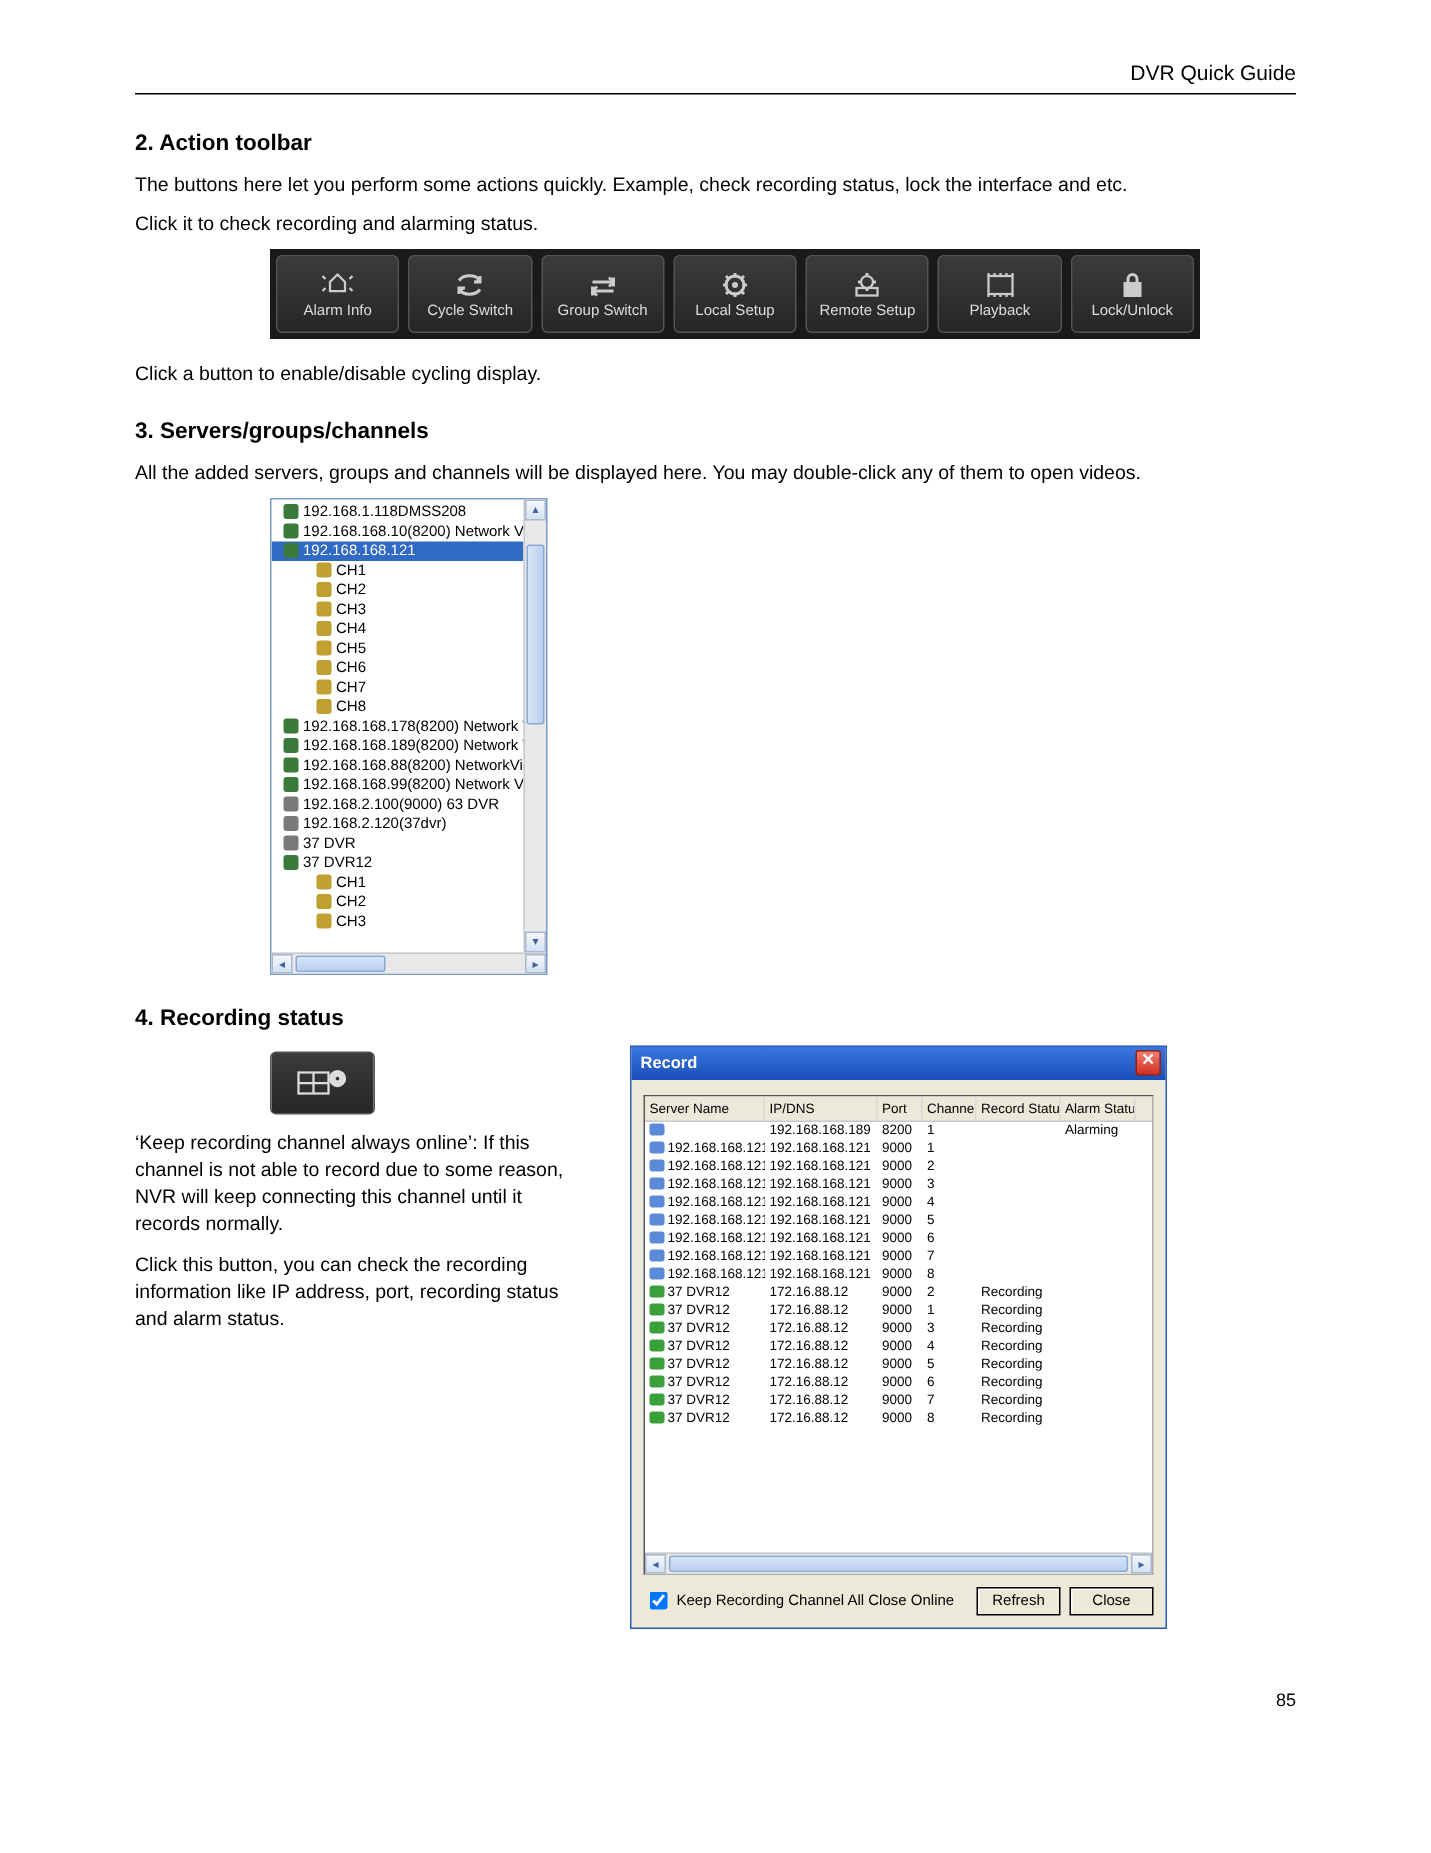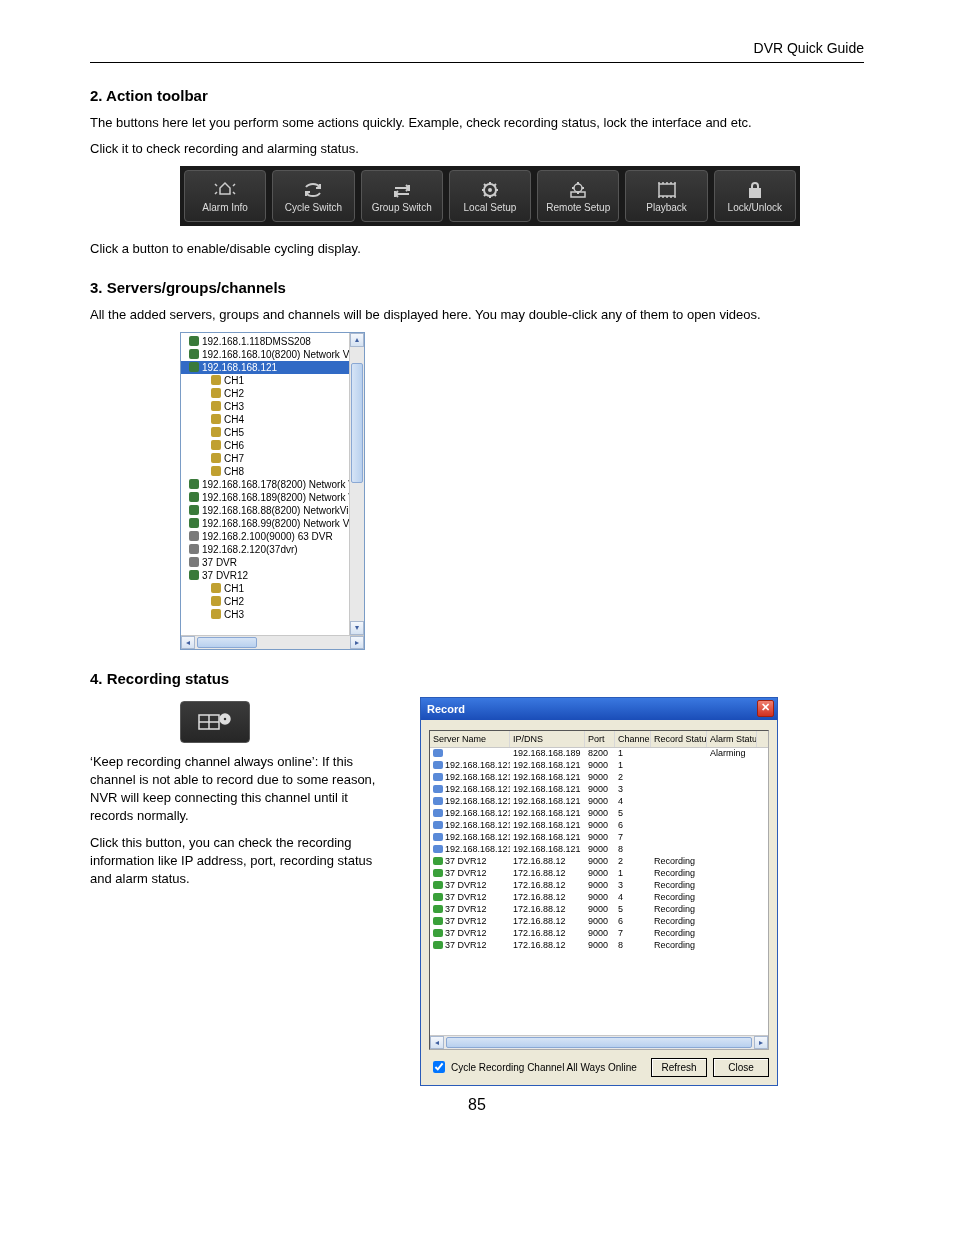--- a/index.html
+++ b/index.html
@@ -135,21 +135,21 @@
   .rd-hscroll { height:14px; background:#e8e8e8; border-top:1px solid #c8c8c8; display:flex;}
   .rd-hscroll .arrow { width:14px; background:linear-gradient(#f4f7fc,#d5e2f2); border:1px solid #a8b8d0; font-size:8px; text-align:center; line-height:12px; color:#4060a0;}
   .rd-hscroll .track { flex:1; position:relative; }
   .rd-hscroll .thumb { position:absolute; top:1px; bottom:1px; left:2px; right:2px; background:linear-gradient(#d6e4f6,#b8d0ee); border:1px solid #8aa8d4; border-radius:2px;}
   .rd-foot { display:flex; align-items:center; justify-content:space-between; margin-top:8px; }
   .rd-foot label { font-size:10px; display:flex; align-items:center; gap:3px;}
   .rd-foot input[type=checkbox]{ width:12px; height:12px; }
   .rd-btns { display:flex; gap:6px; }
   .rd-btn { width:56px; height:19px; background:#ece9d8; border:1px solid #000000; font-size:10px; text-align:center; line-height:17px; box-shadow: inset 1px 1px #fff;}
 
-  .footer { text-align:center; font-size:16px; }
+  .footer { text-align:right; margin-top:30px; font-size:12px; }
 </style>
 </head>
 <body>
 
 <div class="header-area">
   <span class="header-right">DVR Quick Guide</span>
 </div>
 
 <h3>2.  Action toolbar</h3>
 <p>The buttons here let you perform some actions quickly. Example, check recording status, lock the interface and etc.</p>
@@ -508,21 +508,21 @@
           <div class="arrow">◂</div>
           <div class="track">
               <div class="thumb"></div>
             </div>
           <div class="arrow">▸</div>
         </div>
       </div>
       <div class="rd-foot">
         <label>
           <input type="checkbox" checked="" style="">
-          <span>Cycle Recording Channel All Ways Online</span>
+          <span>Keep Recording Channel All Close Online</span>
         </label>
         <div class="rd-btns">
           <div class="rd-btn">Refresh</div>
           <div class="rd-btn">Close</div>
         </div>
       </div>
     </div>
   </div>
 </div>
 

